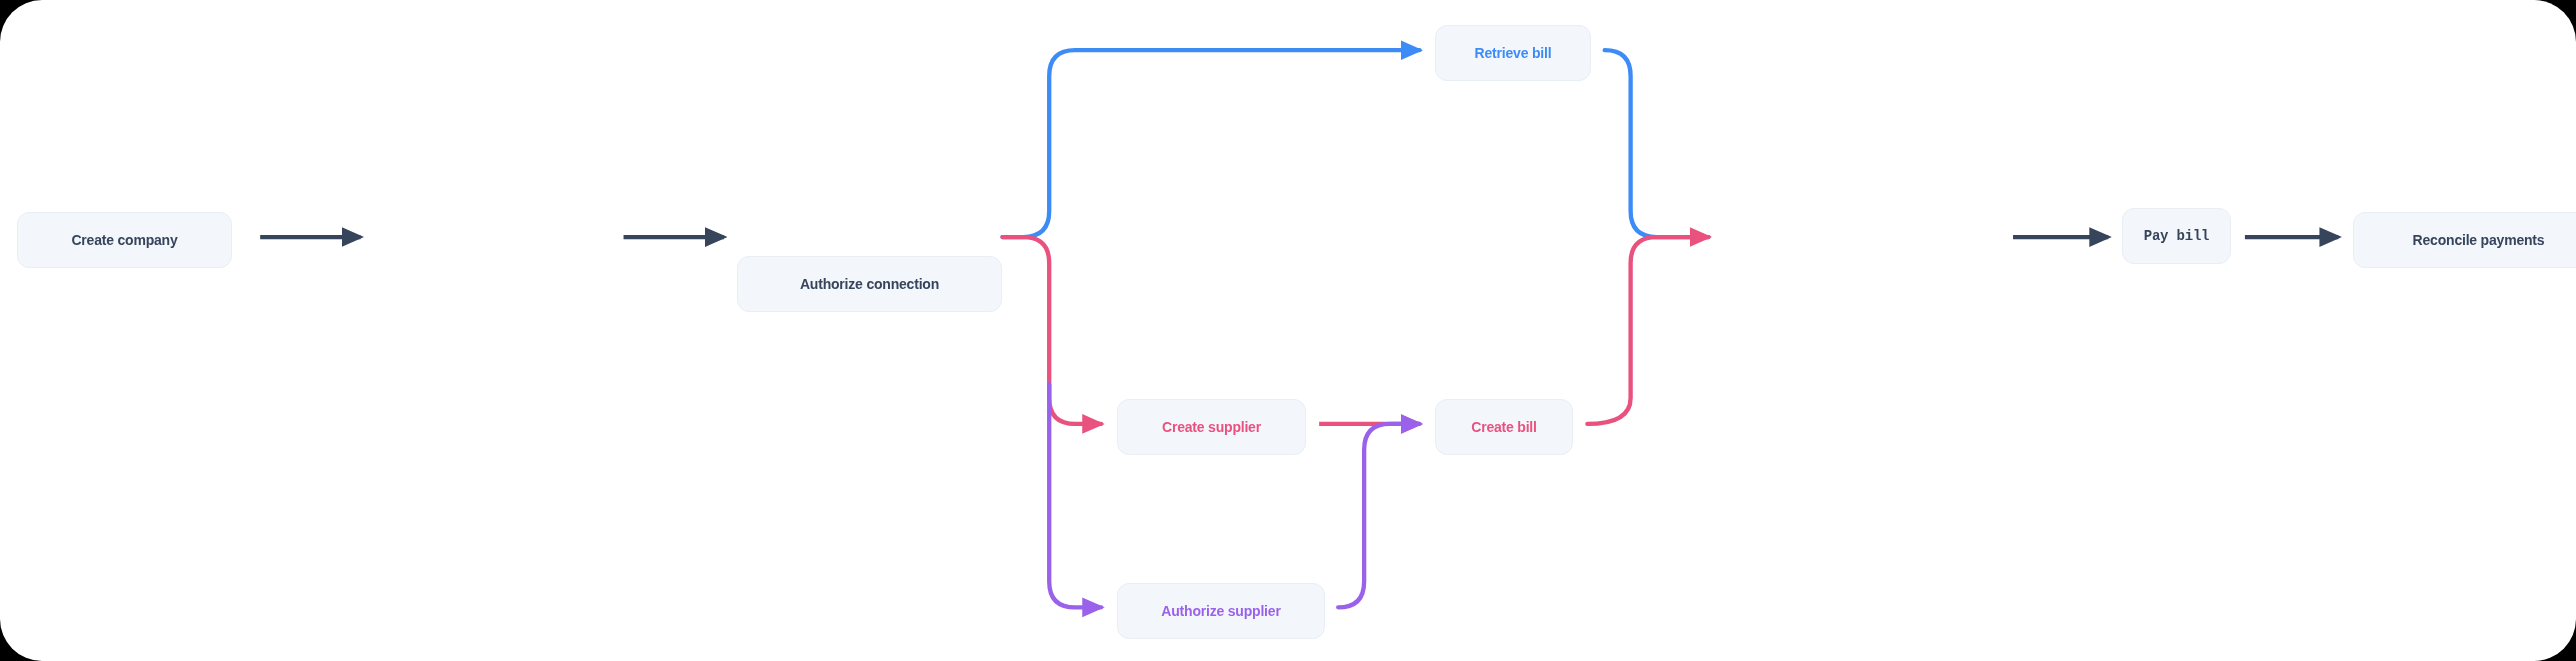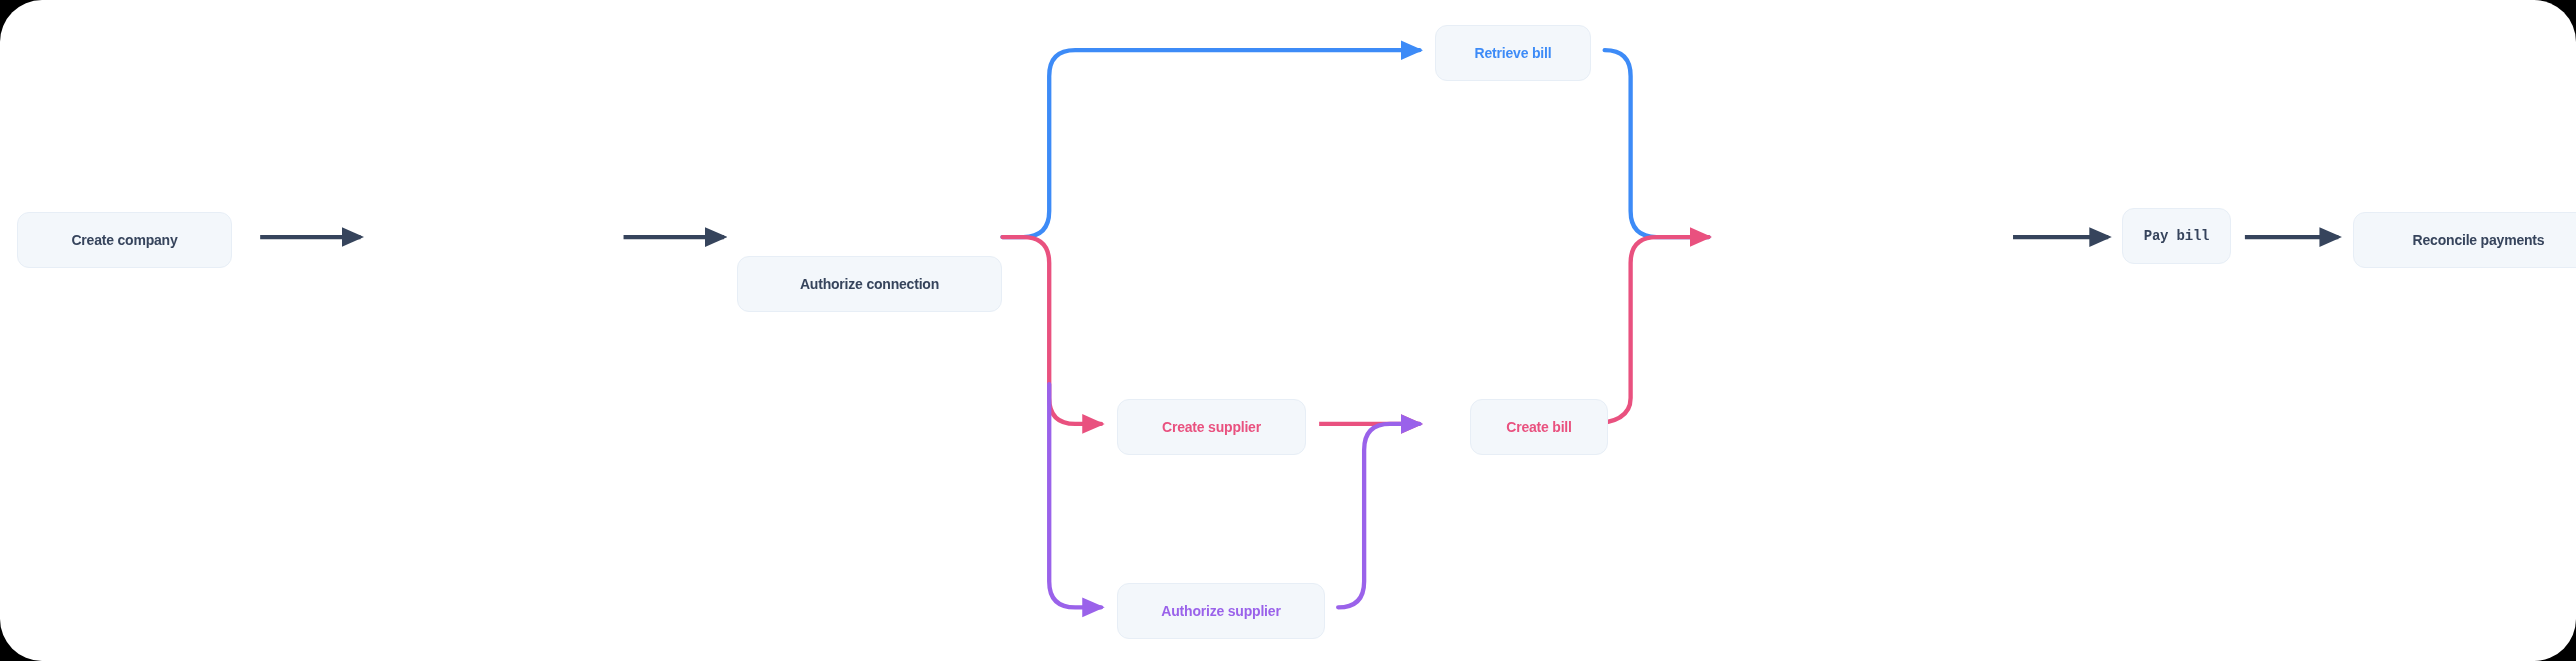--- a/index.html
+++ b/index.html
@@ -104,21 +104,21 @@
   </div>
 
   <div class="node accent-blue" style="left:1435px; top:25px; width:156px;">
     <span>Retrieve bill</span>
   </div>
 
   <div class="node accent-pink" style="left:1117px; top:399px; width:189px;">
     <span>Create supplier</span>
   </div>
 
-  <div class="node accent-pink" style="left:1470px; top:399px; width:138px;">
+  <div class="node accent-pink" style="left:1435px; top:399px; width:138px;">
     <span>Create bill</span>
   </div>
 
   <div class="node accent-purple" style="left:1117px; top:583px; width:208px;">
     <span>Authorize supplier</span>
   </div>
 
 
   <div class="node" style="left:2122px; top:208px; width:109px;font-family:Liberation Mono, monospace;">
     <span>Pay bill</span>

